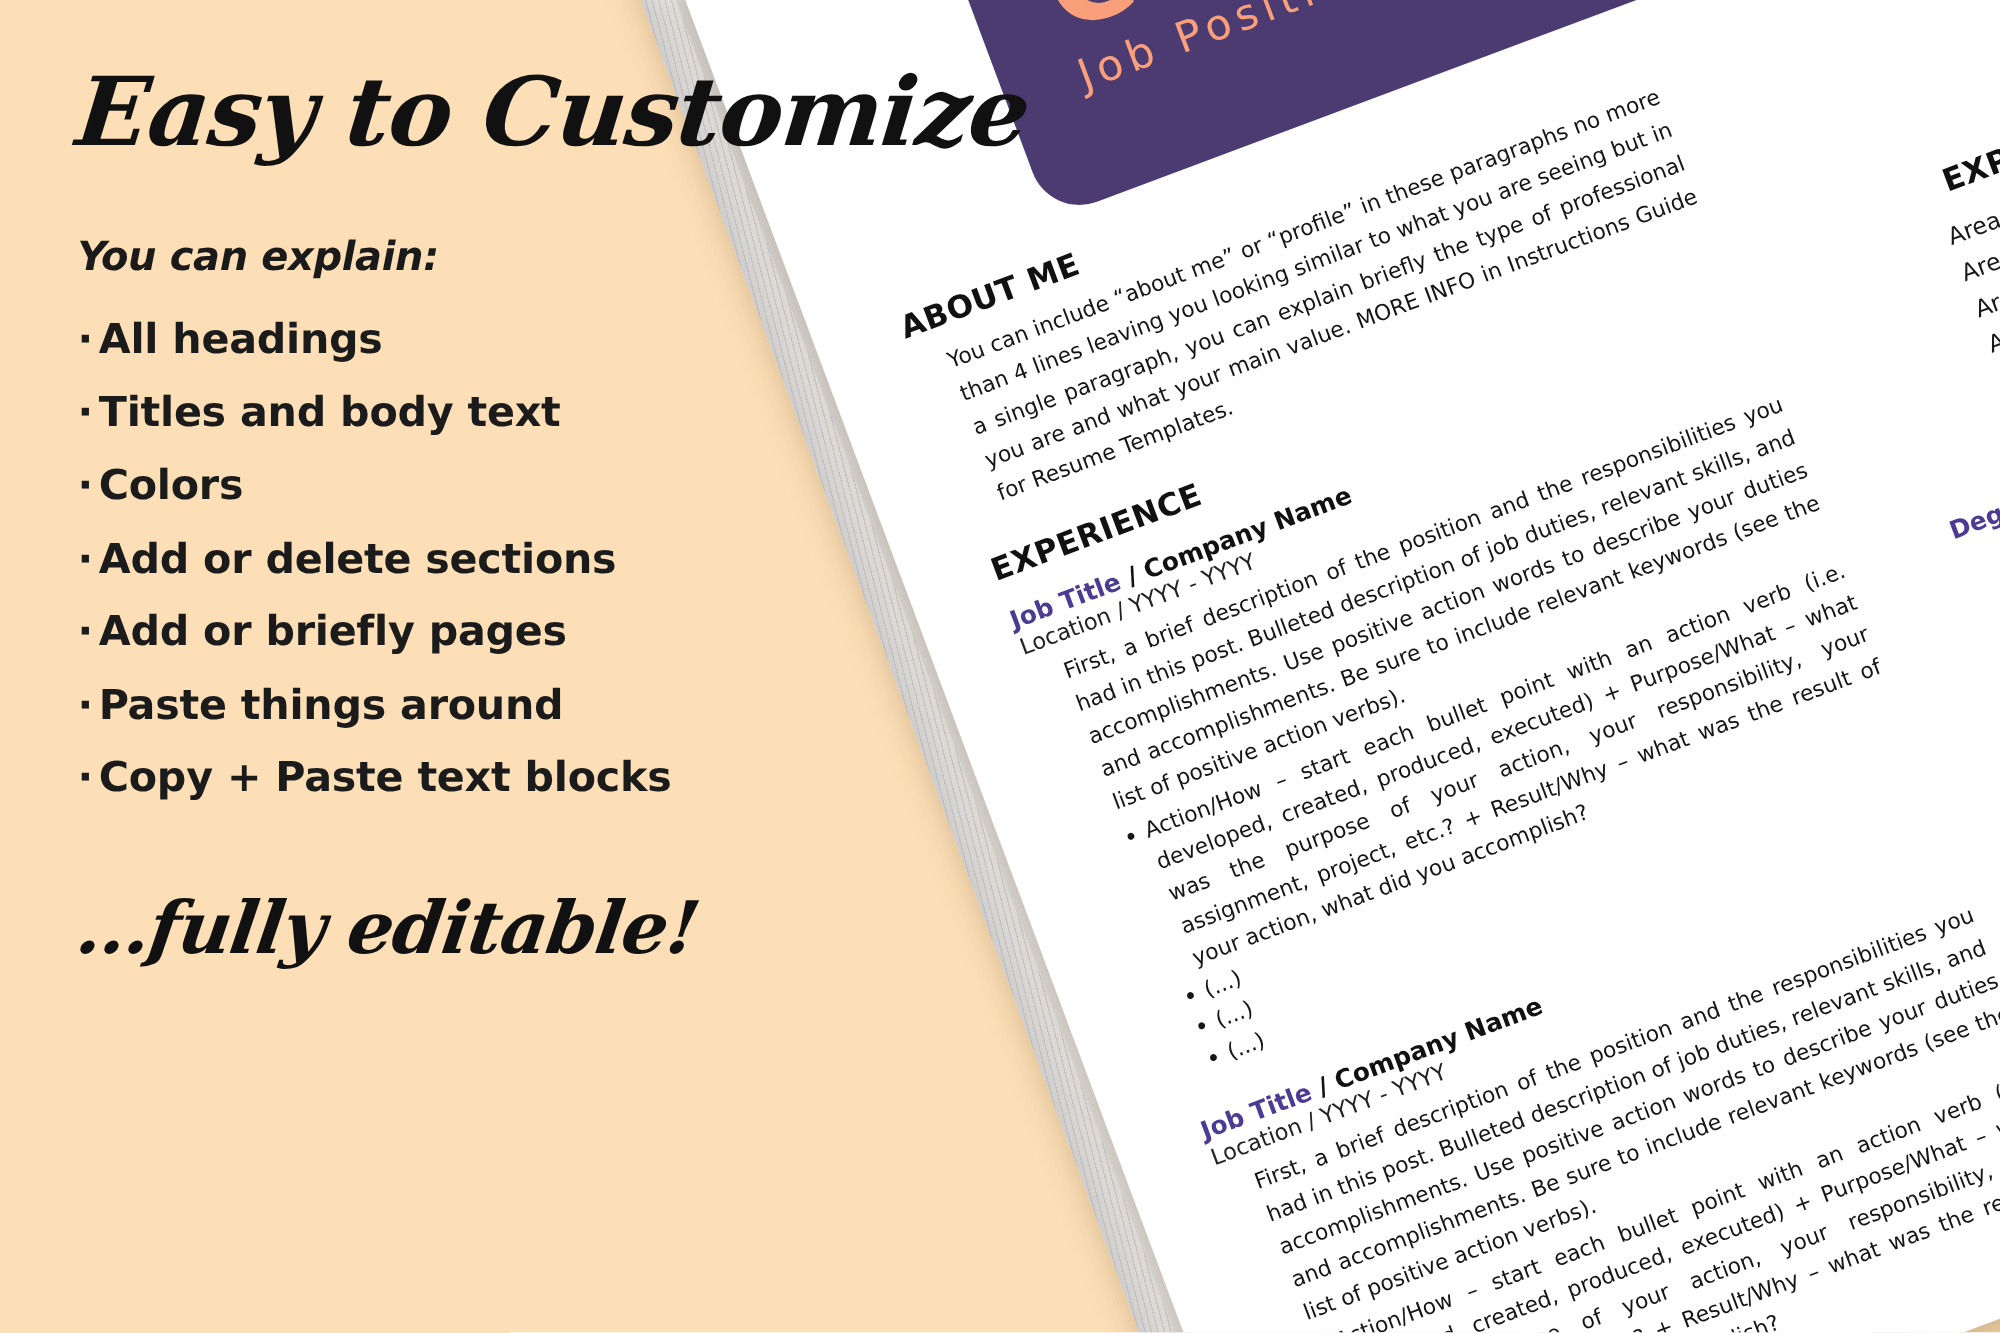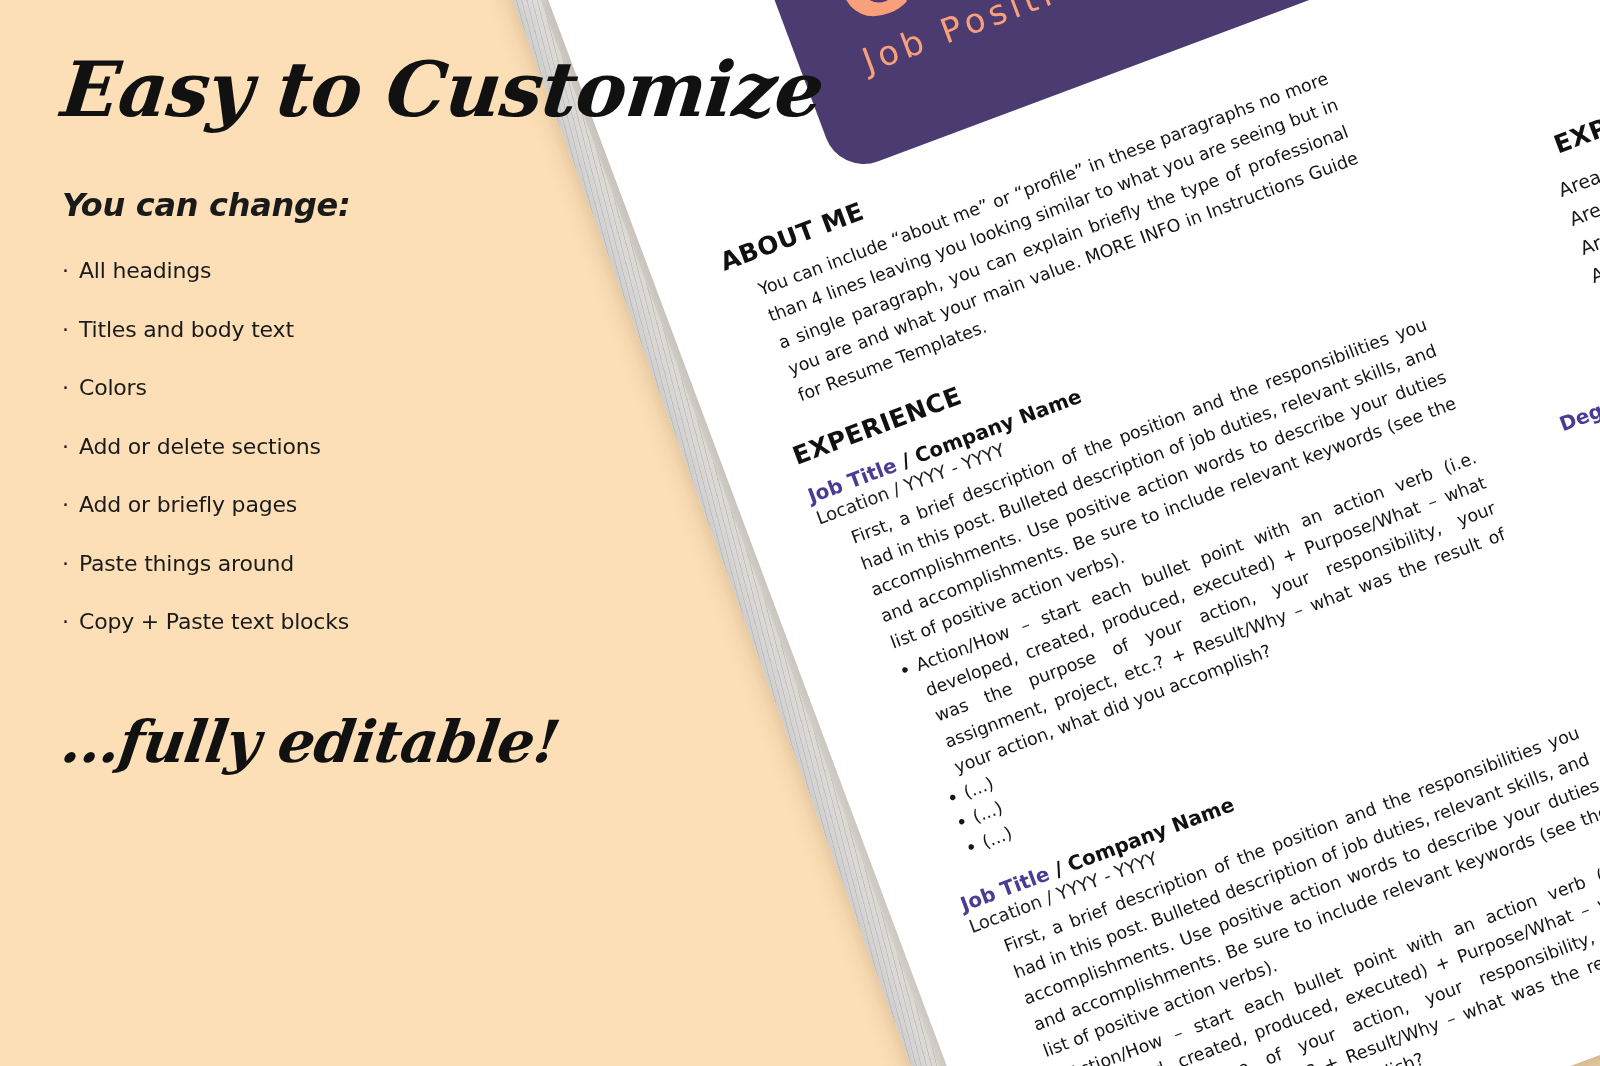--- a/index.html
+++ b/index.html
@@ -50,22 +50,22 @@
     letter-spacing: -0.3px;
   }
 
   .promo-list {
     margin-top: 18px;
     list-style: none;
   }
 
   .promo-list li {
     font-family: "DejaVu Sans", sans-serif;
-    font-weight: 400;
-    font-size: 22px;
+    font-weight: 700;
+    font-size: 33px;
     line-height: 58.5px;
     color: #1b1b1b;
     letter-spacing: -0.2px;
     white-space: nowrap;
   }
 
   .promo-list li .dot {
     display: inline-block;
     width: 17px;
     color: #1b1b1b;
@@ -283,21 +283,21 @@
 </style>
 </head>
 <body>
 
 <div id="stage">
 
   <div class="paper-back"></div>
 
   <div class="promo">
     <div class="promo-headline">Easy to Customize</div>
-    <div class="promo-sub">You can change:</div>
+    <div class="promo-sub">You can explain:</div>
     <ul class="promo-list">
       <li><span class="dot">·</span><span>All headings</span></li>
       <li><span class="dot">·</span><span>Titles and body text</span></li>
       <li><span class="dot">·</span><span>Colors</span></li>
       <li><span class="dot">·</span><span>Add or delete sections</span></li>
       <li><span class="dot">·</span><span>Add or briefly pages</span></li>
       <li><span class="dot">·</span><span>Paste things around</span></li>
       <li><span class="dot">·</span><span>Copy + Paste text blocks</span></li>
     </ul>
     <div class="promo-footer">...fully editable!</div>

